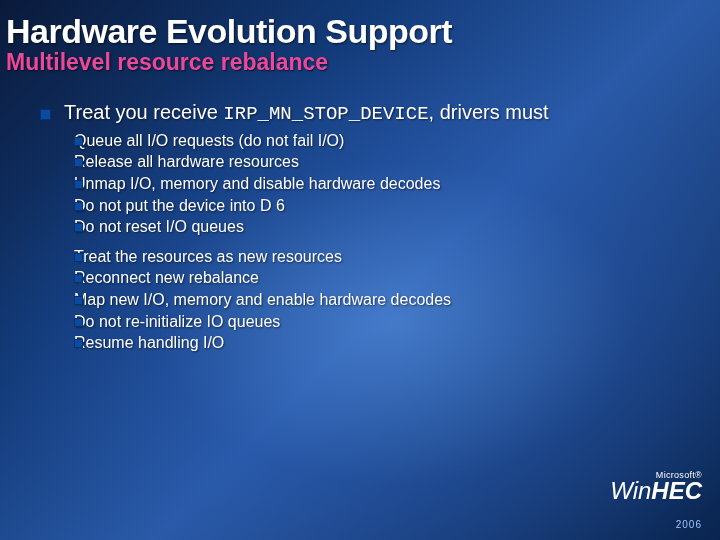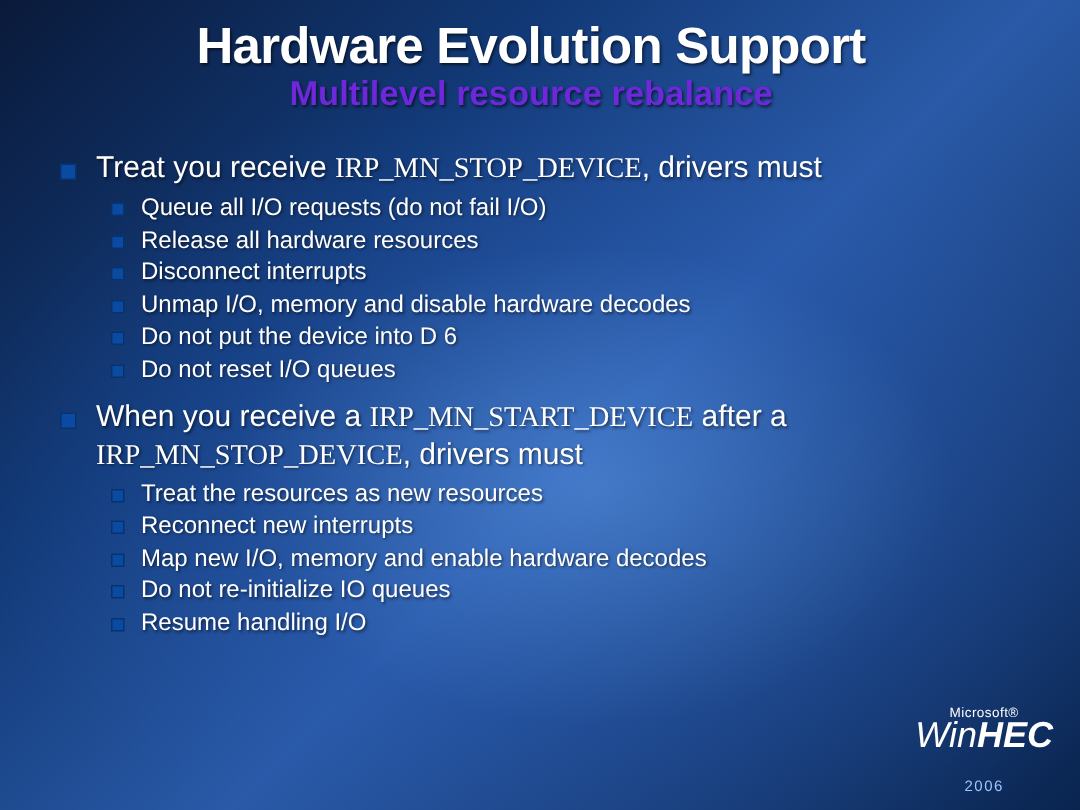--- a/index.html
+++ b/index.html
@@ -9,33 +9,32 @@
     overflow: hidden;
     font-family: Arial, "Helvetica Neue", Helvetica, sans-serif;
     background:
       radial-gradient(ellipse 600px 400px at 55% 60%, rgba(90,150,230,0.55) 0%, rgba(40,90,180,0.25) 40%, rgba(0,0,0,0) 70%),
       linear-gradient(135deg, #0a1a3a 0%, #123a78 30%, #2a5aa8 55%, #09244f 100%);
     position: relative;
     color: #fff;
   }
   .title-block {
     padding: 12px 18px 6px 6px;
-    text-align: center;
   }
   .title {
     font-size: 34px;
     font-weight: bold;
     letter-spacing: -0.5px;
     color: #fff;
     text-shadow: 1px 1px 2px rgba(0,0,0,0.6);
   }
   .subtitle {
     font-size: 23px;
     font-weight: bold;
-    color: #6d28d9;
+    color: #ec4899;
     margin-top: -2px;
     text-shadow: 1px 1px 2px rgba(0,0,0,0.6);
   }
   .body {
     padding: 18px 26px 0 26px;
   }
   .level1 {
     list-style: none;
     margin: 0 0 0 14px;
   }
@@ -56,44 +55,43 @@
     height: 9px;
     background: #0a4aa0;
     border: 1px solid rgba(0,0,0,0.3);
   }
   .level2 {
     list-style: none;
     margin: 3px 0 8px 48px;
   }
   .level2 > li {
     position: relative;
-    padding-left: 20px;
     font-size: 16px;
     line-height: 1.35;
     text-shadow: 1px 1px 2px rgba(0,0,0,0.55);
   }
   .level2 > li::before {
     content: "";
     position: absolute;
     left: 0;
     top: 7px;
     width: 7px;
     height: 7px;
     background: #0a4aa0;
     border: 1px solid rgba(0,0,0,0.3);
   }
   .code {
-    font-family: Liberation Serif, serif;
+    font-family: Liberation Mono, monospace;
     font-size: 0.95em;
   }
   .logo {
     position: absolute;
     right: 18px;
     bottom: 10px;
-    text-align: center;
+    text-align: right;
     color: #fff;
   }
   .logo-top {
     font-size: 9px;
     letter-spacing: 0.3px;
   }
   .logo-main {
     font-size: 24px;
     font-weight: bold;
     font-style: italic;
@@ -117,34 +115,28 @@
 
 <div class="body">
   <ul class="level1">
     <li>
       <span>Treat you receive </span><span class="code">IRP_MN_STOP_DEVICE</span><span>, drivers must</span>
     </li>
   </ul>
   <ul class="level2">
     <li>Queue all I/O requests (do not fail I/O)</li>
     <li>Release all hardware resources</li>
-    <li>Disconnect interrupts</li>
     <li>Unmap I/O, memory and disable hardware decodes</li>
     <li>Do not put the device into D 6</li>
     <li>Do not reset I/O queues</li>
   </ul>
 
-  <ul class="level1">
-    <li>
-      <span>When you receive a </span><span class="code">IRP_MN_START_DEVICE</span><span> after a </span><span class="code">IRP_MN_STOP_DEVICE</span><span>, drivers must</span>
-    </li>
-  </ul>
   <ul class="level2">
     <li>Treat the resources as new resources</li>
-    <li>Reconnect new interrupts</li>
+    <li>Reconnect new rebalance</li>
     <li>Map new I/O, memory and enable hardware decodes</li>
     <li>Do not re-initialize IO queues</li>
     <li>Resume handling I/O</li>
   </ul>
 </div>
 
 <div class="logo">
   <div class="logo-top">Microsoft®</div>
   <div class="logo-main"><span class="thin">Win</span><span>HEC</span></div>
   <div class="logo-year">2006</div>

